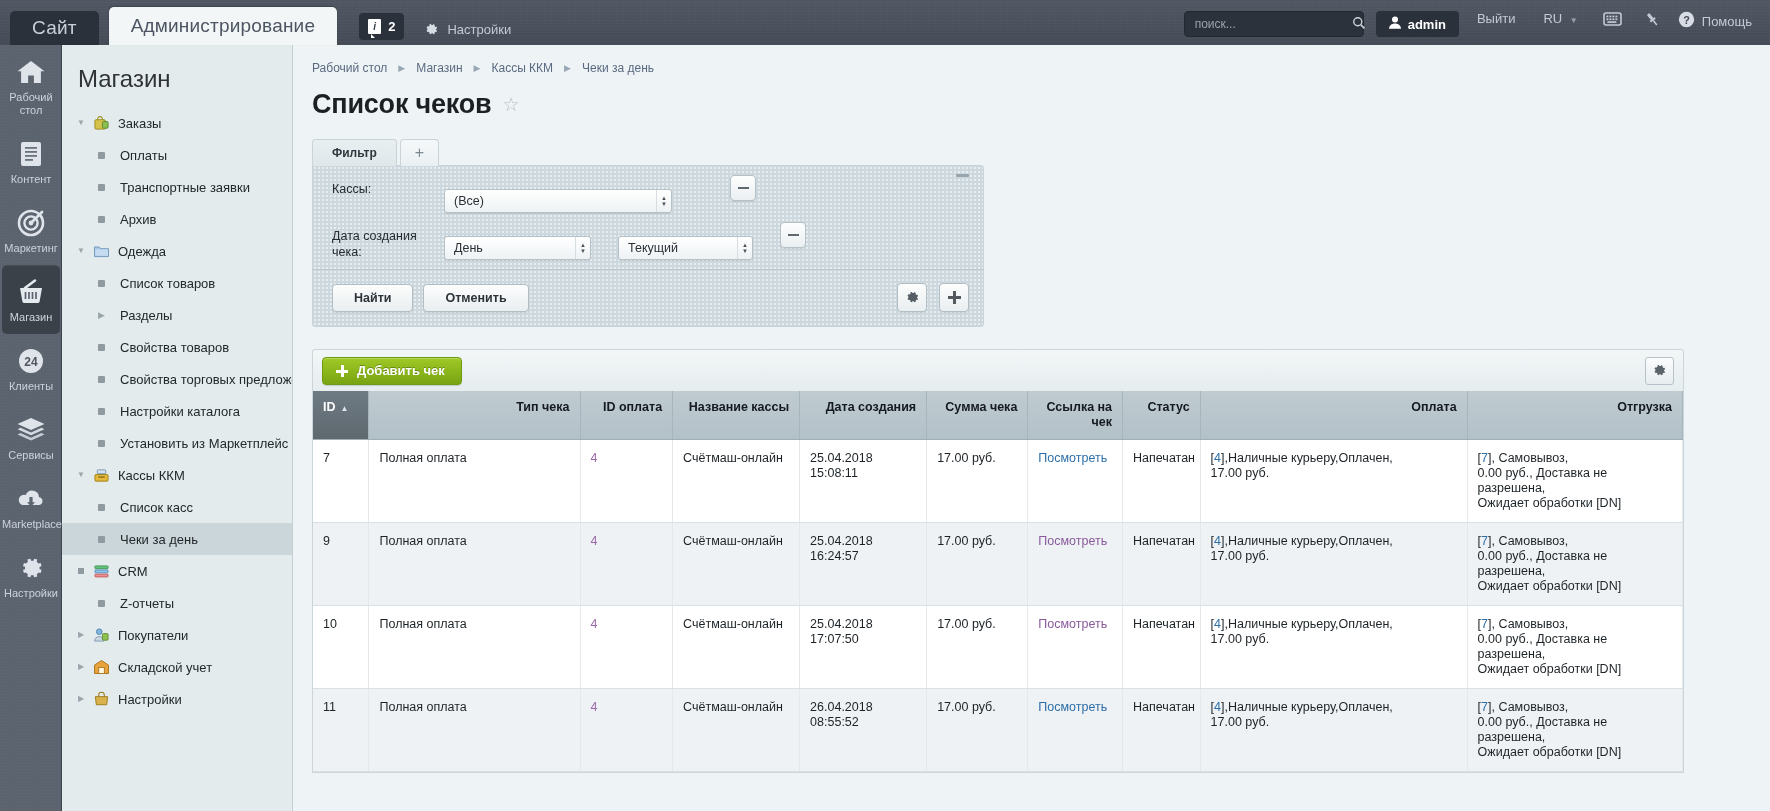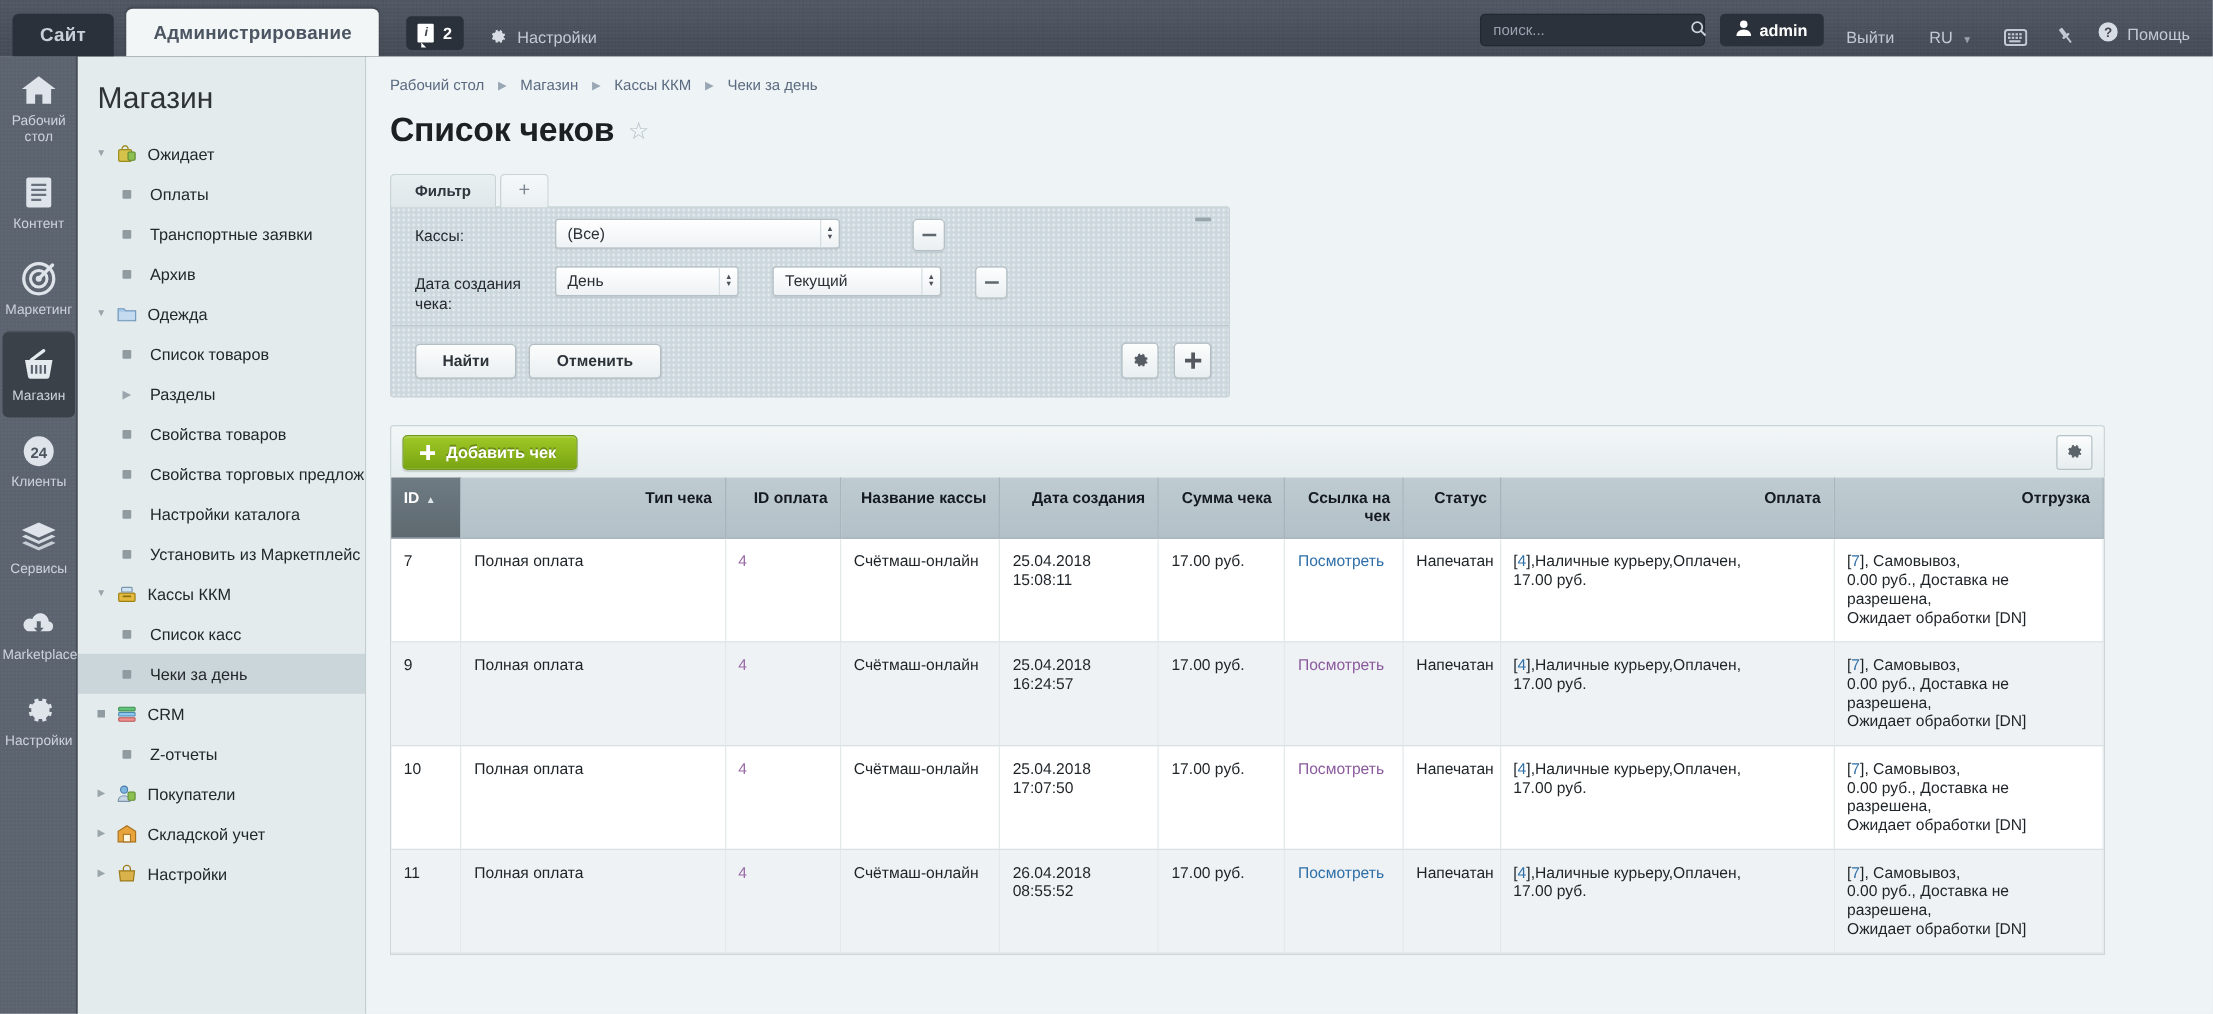--- a/index.html
+++ b/index.html
@@ -21,21 +21,21 @@
       repeating-linear-gradient(0deg, rgba(255,255,255,.025) 0 1px, transparent 1px 3px),
       repeating-linear-gradient(90deg, rgba(0,0,0,.03) 0 1px, transparent 1px 3px),
       linear-gradient(#515864, #454c57);
     display: flex; align-items: flex-end;
     z-index: 40;
   }
   .tb-tab {
     height: 36px; margin-left: 10px; padding: 0 22px;
     border-radius: 5px 5px 0 0;
     display: flex; align-items: center; justify-content: center;
-    font-size: 15px; font-weight: bold; cursor: pointer;
+    font-size: 19px; font-weight: normal; cursor: pointer;
     letter-spacing: .2px;
   }
   .tb-tab.dark {
     background: #2b313b; color: #c9ced8;
     height: 34px; margin-bottom: 0;
   }
   .tb-tab.active {
     background: #f3f6f7; color: #4c5562;
     height: 38px;
     box-shadow: 0 -1px 2px rgba(0,0,0,.25);
@@ -62,21 +62,21 @@
   .tb-counter .cnum { color: #fff; font-size: 13px; font-weight: bold; }
   .tb-settings {
     margin-left: 20px; margin-bottom: 8px; display: flex; align-items: center; gap: 8px;
     color: #c4cad4; font-size: 13px; cursor: pointer;
   }
   .gear-w {
     width: 15px; height: 15px; display: inline-block; position: relative;
   }
   .gear-w svg { display: block; }
   #tb-right {
-    margin-left: auto; display: flex; align-items: flex-end; margin-bottom: 8px; padding-right: 14px;
+    margin-left: auto; display: flex; align-items: flex-start; margin-bottom: 8px; padding-right: 14px;
     gap: 0;
   }
   #searchbox {
     width: 180px; height: 26px; background: #2c323c; border: 1px solid #232830;
     border-radius: 4px; display: flex; align-items: center; padding: 0 8px;
     margin-right: 12px;
   }
   #searchbox input {
     flex: 1; background: transparent; border: 0; outline: none;
     color: #cfd4dd; font-size: 12px; font-family: "Liberation Sans", sans-serif;
@@ -197,20 +197,21 @@
     display: flex; align-items: flex-start; padding: 9px 0 0 19px; min-height: 38px;
   }
   .flab { width: 112px; flex: 0 0 112px; font-size: 12.5px; color: #252b30; padding-top: 6px; line-height: 16px; }
   .selbox {
     height: 24px; border: 1px solid #b6c1c7; border-radius: 3px;
     background: linear-gradient(#ffffff, #eef2f4);
     display: flex; align-items: center; padding: 0 0 0 9px;
     font-size: 12.5px; color: #2a3035; cursor: pointer;
     box-shadow: 0 1px 1px rgba(0,0,0,.08);
     position: relative;
+    margin-top: 14px;
   }
   .selbox .spin {
     margin-left: auto; width: 15px; height: 22px; display: flex; flex-direction: column;
     align-items: center; justify-content: center; gap: 1px;
     border-left: 1px solid #d6dee2;
   }
   .selbox .spin i { font-size: 6px; line-height: 5px; color: #4a5158; font-style: normal; }
   .minusbtn {
     width: 26px; height: 26px; border: 1px solid #b6c1c7; border-radius: 4px;
     background: linear-gradient(#fdfefe, #eaeff1);
@@ -485,21 +486,21 @@
   <div id="side-items">
       <div class="mi">
         <span class="arrow">▼</span>
         <span class="fico">
           <svg width="17" height="16" viewBox="0 0 18 17">
             <rect x="2" y="5" width="11" height="10" rx="1.2" fill="#d4c24a" stroke="#9d8c1f" stroke-width="1"></rect>
             <path d="M5 5V3.6a2.6 2.6 0 0 1 5 0V5" fill="none" stroke="#9d8c1f" stroke-width="1.1"></path>
             <rect x="10" y="7" width="6" height="7" rx="1" fill="#8cc152" stroke="#5d8a32" stroke-width="1"></rect>
           </svg>
         </span>
-        <span class="lbl">Ожидает</span>
+        <span class="lbl">Заказы</span>
       </div>
       <div class="mi child">
         <span class="dot"></span>
         <span class="lbl">Оплаты</span>
       </div>
       <div class="mi child">
         <span class="dot"></span>
         <span class="lbl">Транспортные заявки</span>
       </div>
       <div class="mi child">

